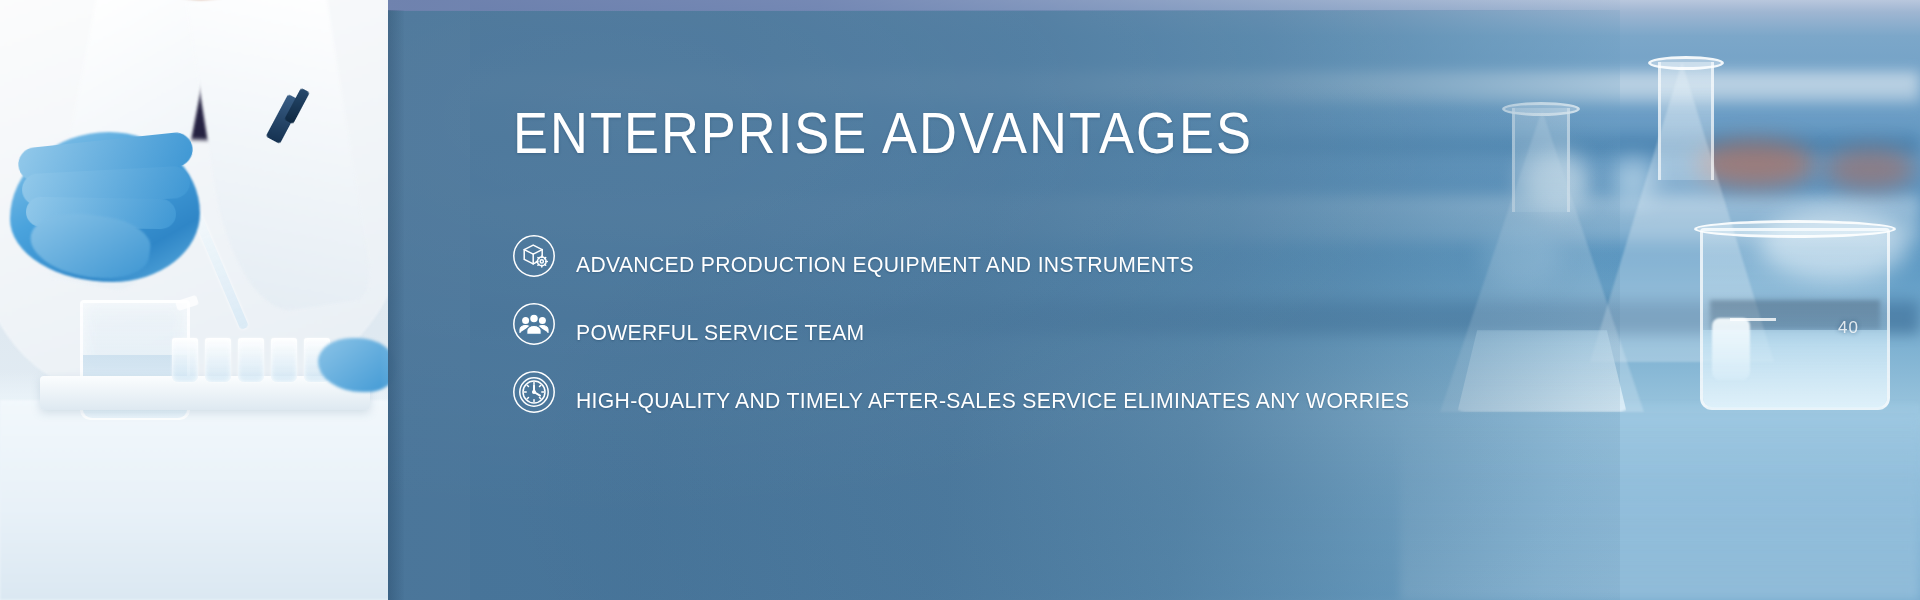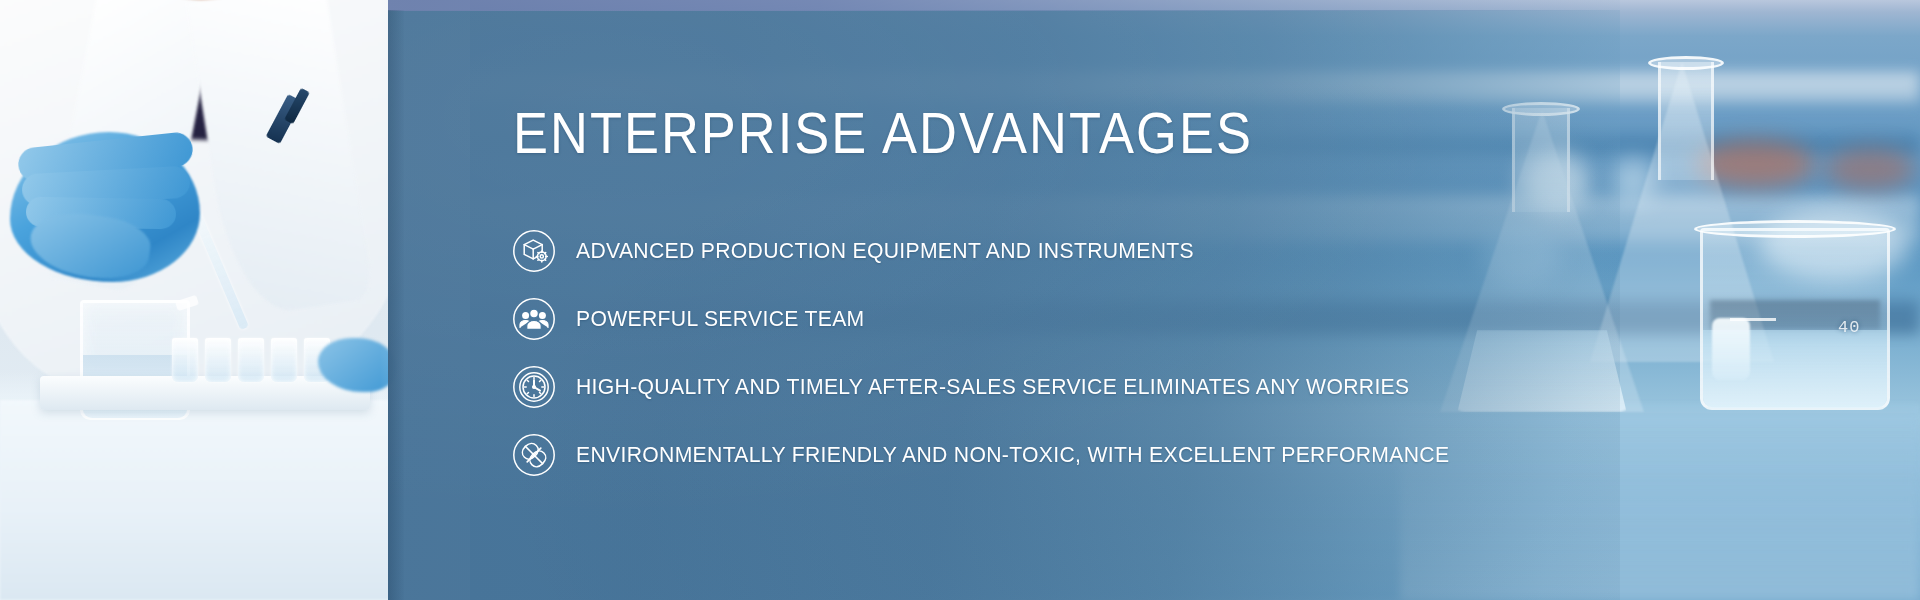--- a/index.html
+++ b/index.html
@@ -330,21 +330,21 @@
     white-space:nowrap;
     transform:scaleX(.92);
     transform-origin:left center;
     text-shadow:0 1px 3px rgba(24,56,88,.32);
   }
 
   .bullets{
     position:absolute; left:124px; top:213px; width:1060px;
   }
   .bullet{
-    display:flex; align-items:center; height:55px; margin-bottom:13px;
+    display:flex; align-items:flex-end; height:55px; margin-bottom:13px;
   }
   .b-icon{
     flex:0 0 auto; width:44px; height:44px; margin-right:20px;
     display:flex; align-items:center; justify-content:center;
   }
   .b-icon svg{ display:block; }
   .b-text{
     color:#ffffff;
     font-family:"Liberation Sans", sans-serif;
     font-size:22.5px;
@@ -385,21 +385,21 @@
   <div class="flask-a-neck"></div>
   <div class="flask-a-rim"></div>
   <div class="flask-a-liquid"></div>
 
   <div class="bkr-strip"></div>
   <div class="bkr"></div>
   <div class="bkr-rim"></div>
   <div class="bkr-liquid"></div>
   <div class="stopper"></div>
   <div class="bkr-mark-line" style="left:1730px; top:318px; width:46px;"></div>
-  <div class="bkr-mark" style="left:1838px; top:318px;font-family:Liberation Mono, monospace;">40</div>
+  <div class="bkr-mark" style="left:1838px; top:318px;">40</div>
   <div class="reflect"></div>
 
   <div class="photo-left">
     <div class="coat"></div>
     <div class="neck"></div>
     <div class="shirt-dark"></div>
     <div class="coat-lapel-l"></div>
     <div class="coat-lapel-r"></div>
     <div class="pen"></div>
     <div class="pen2"></div>
@@ -481,33 +481,16 @@
             <circle cx="22" cy="22" r="11"></circle>
             <path d="M22 22 L22 15.4 M22 22 L28 25.6" stroke-width="2"></path>
             <path d="M22 12.4 v1.8 M22 29.8 v1.8 M12.4 22 h1.8 M29.8 22 h1.8"></path>
             <path d="M15.2 15.2 l1.3 1.3 M27.5 27.5 l1.3 1.3 M28.8 15.2 l-1.3 1.3 M16.5 27.5 l-1.3 1.3"></path>
             <circle cx="22" cy="22" r="1.3" fill="#ffffff"></circle>
           </svg>
         </span>
         <span class="b-text">HIGH-QUALITY AND TIMELY AFTER-SALES SERVICE ELIMINATES ANY WORRIES</span>
       </div>
 
-      <div class="bullet">
-        <span class="b-icon">
-          <svg width="44" height="44" viewBox="0 0 44 44" fill="none" stroke="#ffffff" stroke-width="1.5" stroke-linecap="round" stroke-linejoin="round">
-            <circle cx="22" cy="22" r="20.2"></circle>
-            <g transform="rotate(-45 22 22)">
-              <path d="M22 9.8 c5.4 0 8.4 3.1 8.4 7.1 0 4.1-3.3 6.6-8.4 6.6
-                       -5.1 0-8.4-2.5-8.4-6.6 0-4 3-7.1 8.4-7.1 Z"></path>
-              <path d="M22 9.8 v13.7"></path>
-              <path d="M22 20.5 c5.4 0 8.4 3.1 8.4 7.1 0 4.1-3.3 6.6-8.4 6.6
-                       -5.1 0-8.4-2.5-8.4-6.6 0-4 3-7.1 8.4-7.1 Z"></path>
-              <path d="M22 20.5 v13.7"></path>
-            </g>
-            <path d="M15.2 28.8 L28.8 15.2" stroke-width="1.7"></path>
-          </svg>
-        </span>
-        <span class="b-text">ENVIRONMENTALLY FRIENDLY AND NON-TOXIC, WITH EXCELLENT PERFORMANCE</span>
-      </div>
 
     </div>
   </div>
 </div>
 
 </body></html>

